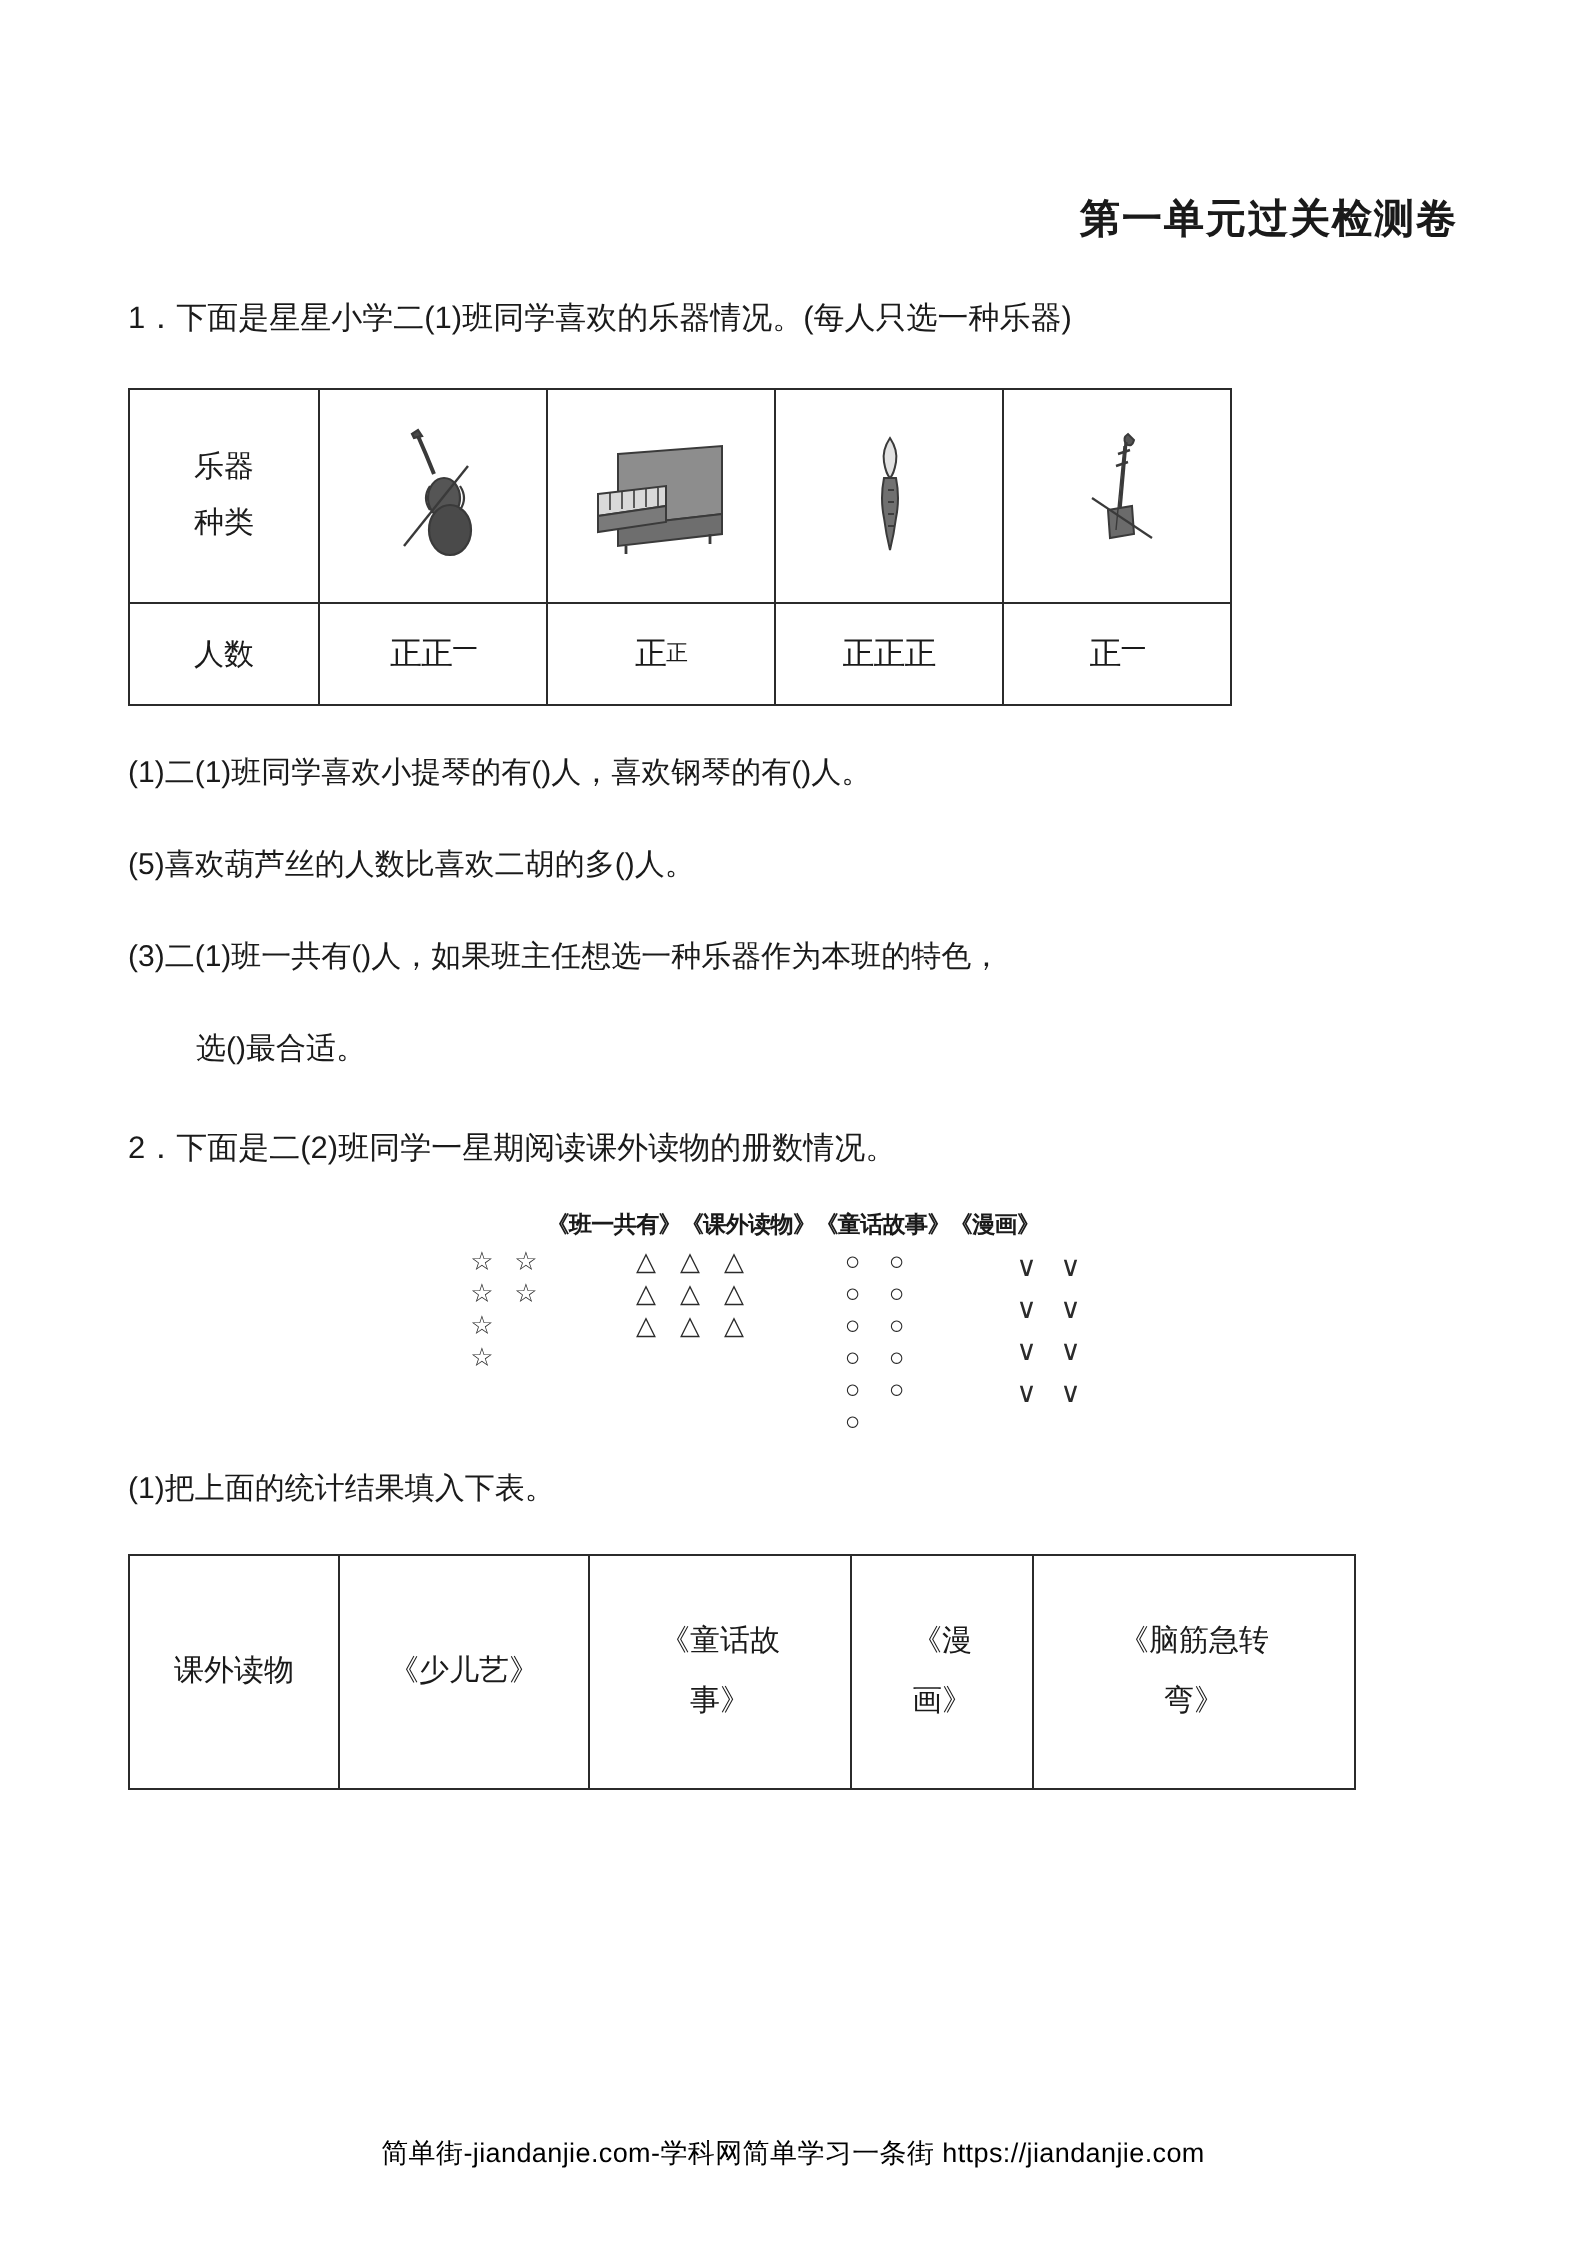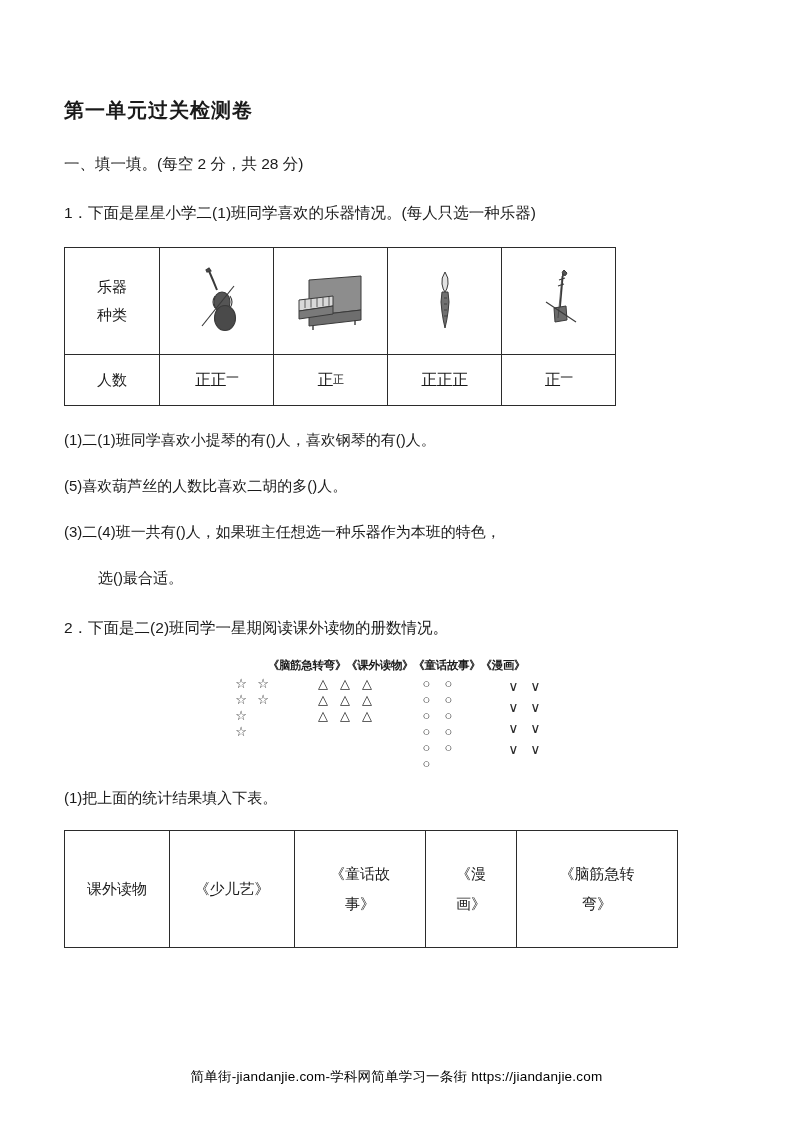--- a/index.html
+++ b/index.html
@@ -18,21 +18,21 @@
   .page {
     position: absolute;
     left: 0; top: 0;
     width: 793px;
     height: 1122px;
     box-sizing: border-box;
     padding: 0 64px;
   }
 
   .doc-title {
-    text-align: left;
+    text-align: right;
     font-size: 20px;
     font-weight: bold;
     letter-spacing: 1px;
     margin-top: 98px;
     margin-bottom: 4px;
     line-height: 1.2;
   }
 
   .section-head {
     font-size: 15.5px;
@@ -167,21 +167,20 @@
     letter-spacing: 0.2px;
   }
 </style>
 </head>
 <body>
 
 <div class="page">
 
   <div class="doc-title">第一单元过关检测卷</div>
 
-  <div class="section-head">一、填一填。(每空 2 分，共 28 分)</div>
 
   <div class="q-line">1．下面是星星小学二(1)班同学喜欢的乐器情况。(每人只选一种乐器)</div>
 
   <table class="sheet" id="instrument-table">
     <tbody>
         <tr class="row-kind">
       <td class="col-label">
         <div class="kind-label">乐器</div>
         <div class="kind-label">种类</div>
       </td>
@@ -261,29 +260,29 @@
         <span class="tally">
           <span>正</span><span class="dash">一</span>
         </span>
       </td>
     </tr>
   </tbody>
     </table>
 
   <div class="sub-q">(1)二(1)班同学喜欢小提琴的有()人，喜欢钢琴的有()人。</div>
   <div class="sub-q">(5)喜欢葫芦丝的人数比喜欢二胡的多()人。</div>
-  <div class="sub-q">(3)二(4)班一共有()人，如果班主任想选一种乐器作为本班的特色，</div>
+  <div class="sub-q">(3)二(1)班一共有()人，如果班主任想选一种乐器作为本班的特色，</div>
   <div class="sub-q indented">选()最合适。</div>
 
   <div class="q-line">2．下面是二(2)班同学一星期阅读课外读物的册数情况。</div>
 
   <div id="pictograph">
     <div class="picto-inner">
       <div class="picto-headers">
-        <span>《脑筋急转弯》</span>
+        <span>《班一共有》</span>
           <span>《课外读物》</span>
           <span>《童话故事》</span>
           <span>《漫画》</span>
       </div>
       <div class="picto-cols">
         <div class="picto-col" style="width:78px;align-items:flex-start;padding-left:18px;">
           <div class="picto-row">
               <span class="sym">☆</span>
               <span class="sym">☆</span>
             </div>

